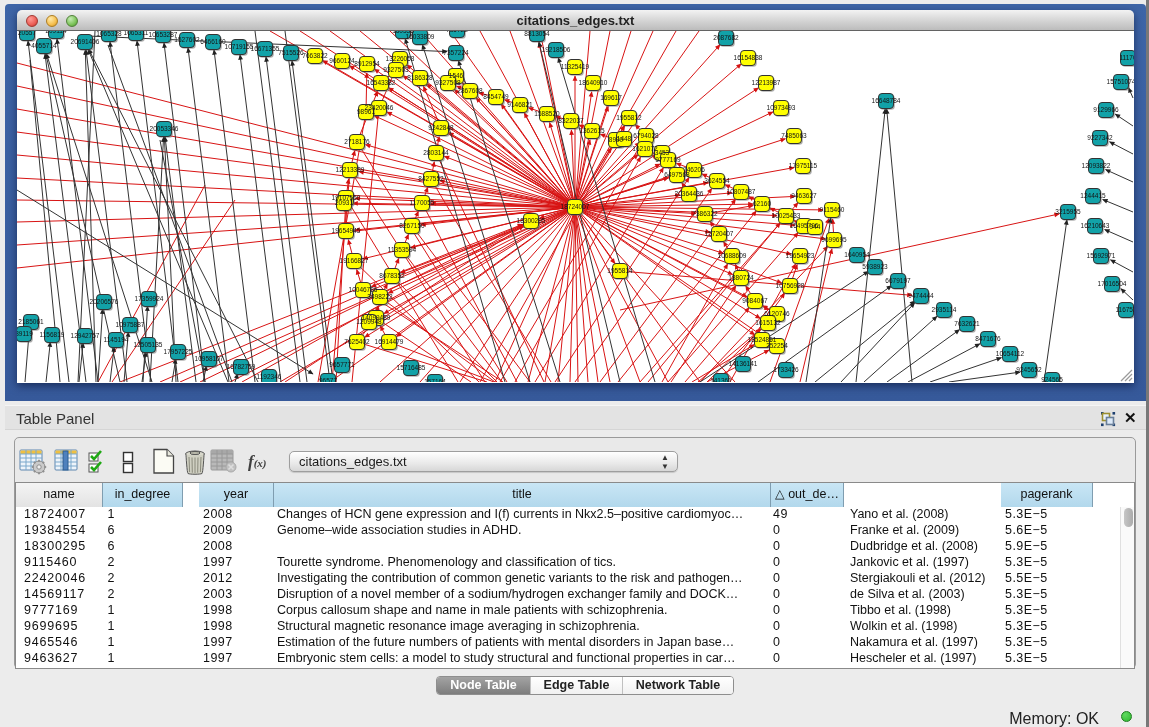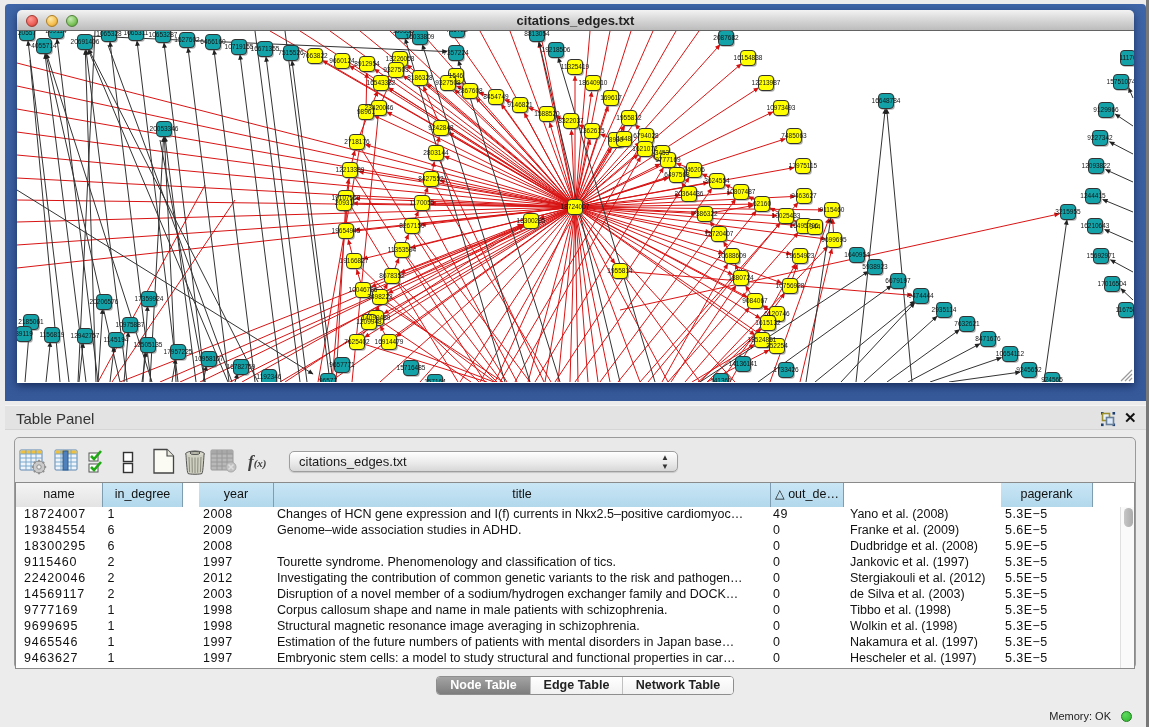--- a/index.html
+++ b/index.html
@@ -41,21 +41,21 @@
 .c5 { left:834px; width:150px; }
 .c6 { left:989px; width:100px; letter-spacing:.45px; }
 #vscroll { position:absolute; left:1104px; top:24px; width:15px; height:163px; background:#fafafa; border-left:1px solid #e0e0e0; }
 #vthumb { position:absolute; left:3px; top:1px; width:9px; height:19px; background:linear-gradient(90deg,#c6c6c6,#ababab); border-radius:5px; }
 #tabs { position:absolute; left:426px; top:676px; height:19px; display:flex;
   border:1px solid #8e8e8e; border-radius:4px; overflow:hidden; background:#fff;
   font-size:12.5px; font-weight:bold;margin-left:10px; }
 #tabs div { height:100%; line-height:17px; text-align:center; color:#222; background:linear-gradient(#ffffff,#f1f1f1); }
 #tabs .sel { background:linear-gradient(#a3a3a3,#7d7d7d); color:#fff; }
 #tabs .sep { width:1px; background:#c0c0c0; }
-#memory { position:absolute; right:38px; top:710px; font-size:11px; color:#222; }
+#memory { position:absolute; right:50px; top:710px; font-size:16px; color:#222; }
 #memdot { position:absolute; left:1121px; top:711px; width:11px; height:11px; border-radius:50%;
   background:radial-gradient(circle at 35% 30%, #5fd95f, #2db82d); border:1px solid #1e7c1e; }
 #ticon { position:absolute; left:1100px; top:411px; }
 #xicon { position:absolute; left:1124px; top:409px; font-size:15px; font-weight:bold; color:#111; }
 </style></head>
 <body>
 <div id="desk"></div>
 <div id="rightstrip"></div>
 <div id="win">
   <div id="titlebar">

